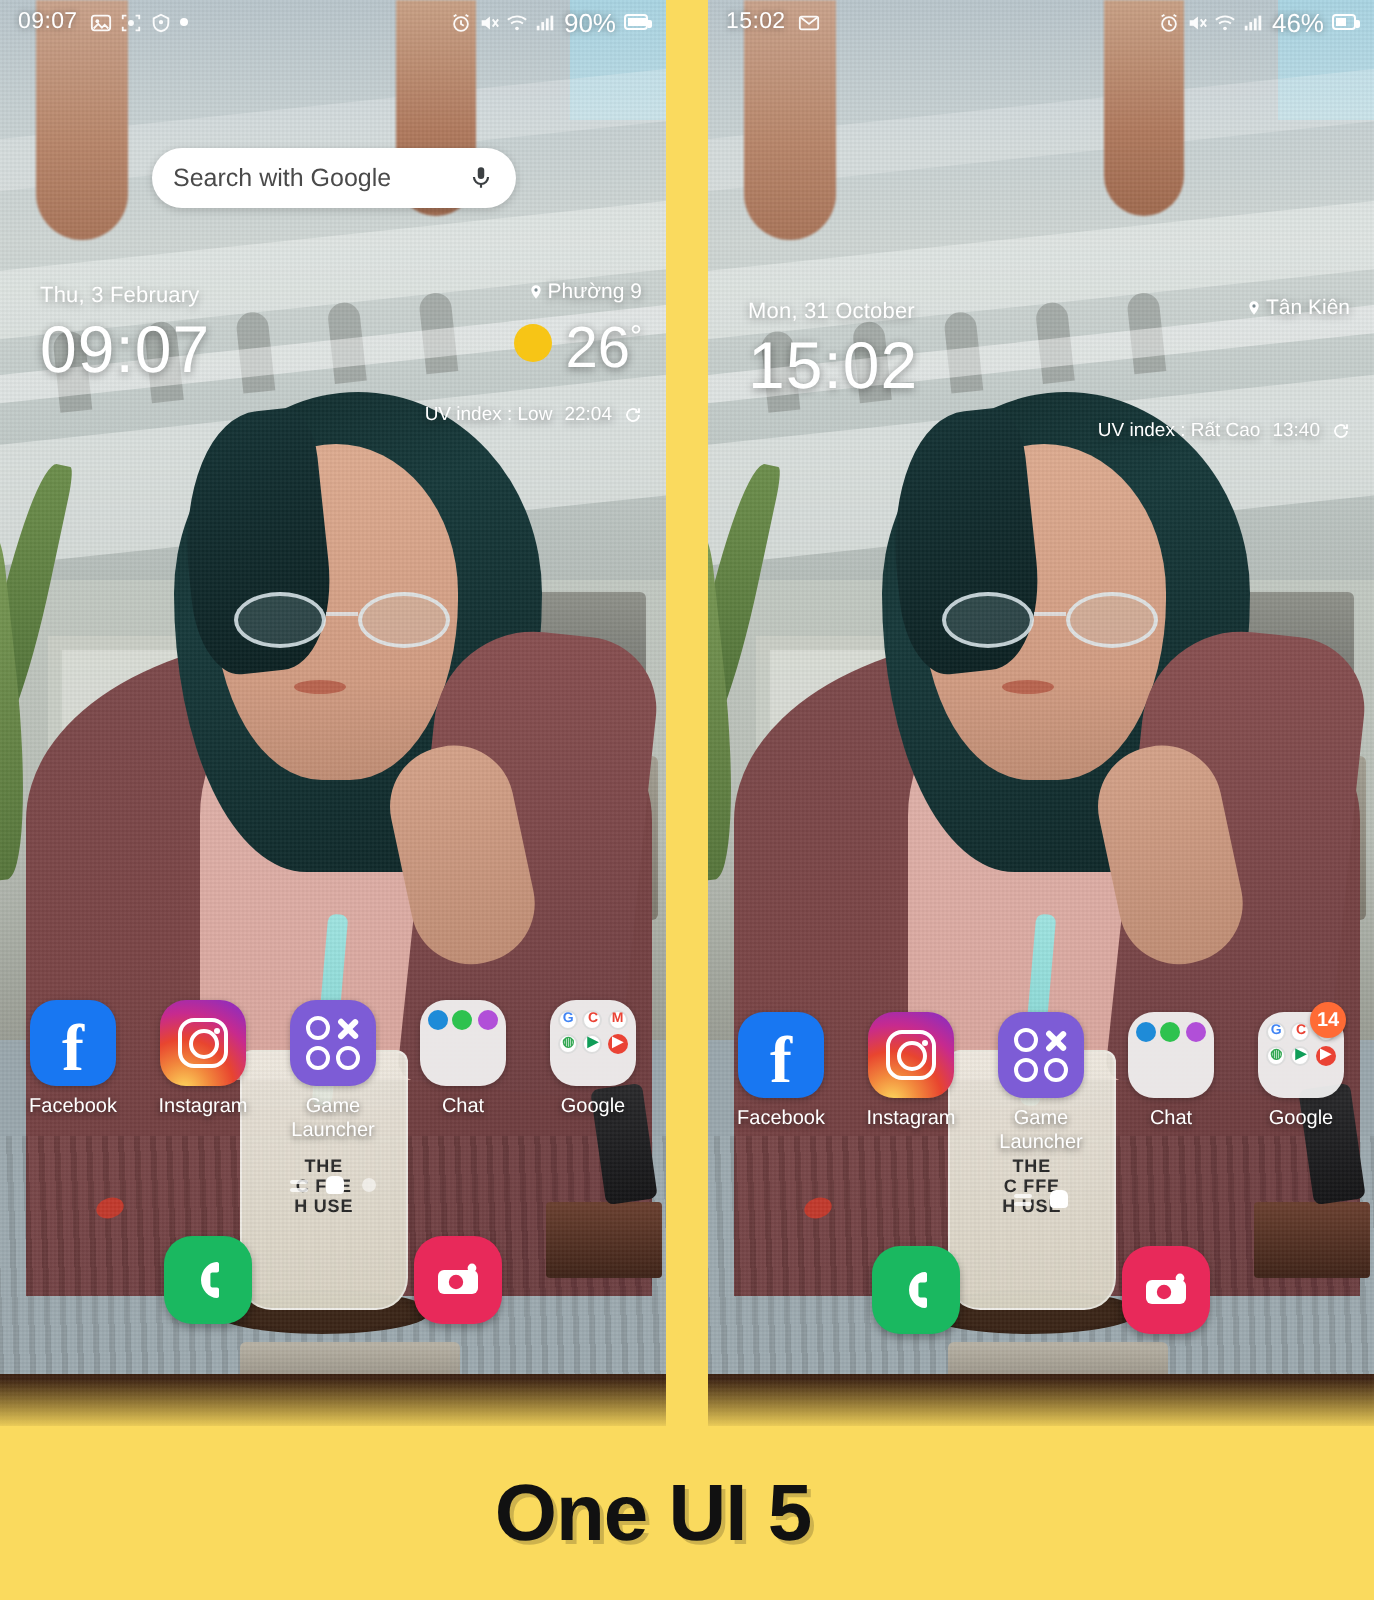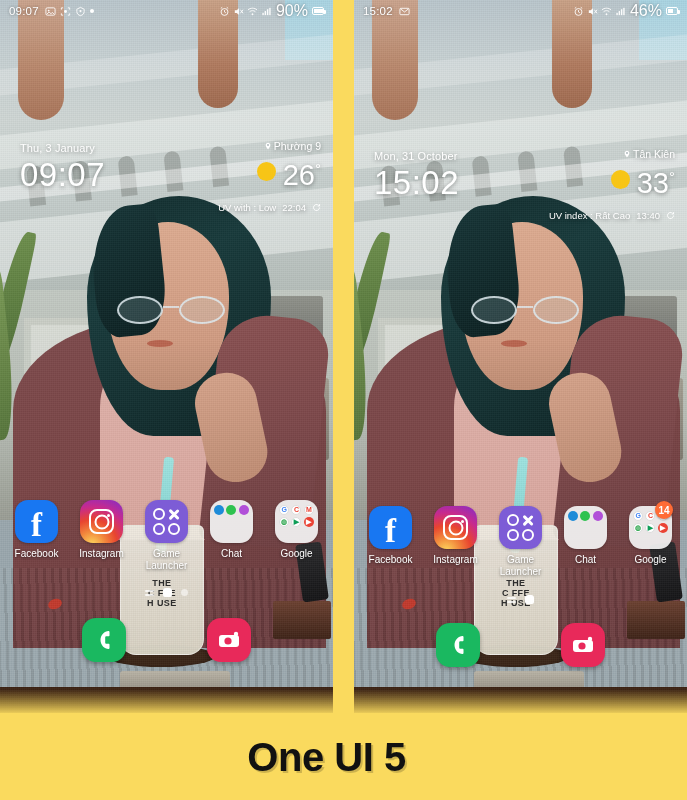--- a/index.html
+++ b/index.html
@@ -243,21 +243,21 @@
     font-size: 11px;
     text-shadow: 0 0 3px rgba(0,0,0,0.45);
     z-index: 10;
   }
   .sb-clock { font-size: 11.5px; letter-spacing: 0.2px; }
   .sb-left-icons { display: flex; align-items: center; gap: 4px; margin-left: 6px; }
   .sb-spacer { flex: 1; }
   .sb-right-icons { display: flex; align-items: center; gap: 3px; }
   .sb-ico { display: inline-block; width: 11px; height: 11px; opacity: 0.95; }
   .sb-ico svg { display: block; width: 11px; height: 11px; }
-  .sb-batt-text { font-size: 16px; margin-left: 1px; }
+  .sb-batt-text { font-size: 13px; margin-left: 1px; }
   .sb-batt {
     width: 12px; height: 8px; border: 1.2px solid #fff; border-radius: 2px;
     position: relative; margin-left: 1px;
   }
   .sb-batt::after {
     content: ''; position: absolute; right: -3px; top: 2px; width: 2px; height: 4px;
     background: #fff; border-radius: 0 1px 1px 0;
   }
   .sb-batt i { position: absolute; left: 1px; top: 1px; bottom: 1px; background: #fff; display: block; }
   .dot-indicator { width: 4px; height: 4px; border-radius: 50%; background: #fff; }
@@ -560,42 +560,52 @@
               <rect x="18" y="4" width="3" height="16" fill="#fff"></rect>
             </svg>
         </span>
         <span class="sb-batt-text">90%</span>
         <span class="sb-batt">
             <i style="width:9px"></i>
           </span>
       </span>
     </div>
 
+    <div class="searchbar">
+      <span class="search-text">Search with Google</span>
+      <span class="mic-icon">
+        <svg viewBox="0 0 24 24" width="13" height="16">
+            <rect x="9" y="2" width="6" height="11" rx="3" fill="#3c4043"></rect>
+            <path d="M5.5 11a6.5 6.5 0 0013 0" stroke="#3c4043" stroke-width="2" fill="none"></path>
+            <path d="M12 17.5V21" stroke="#3c4043" stroke-width="2"></path>
+          </svg>
+      </span>
+    </div>
 
     <div class="clockwidget">
-      <div class="cw-date">Thu, 3 January</div>
+      <div class="cw-date">Thu, 3 February</div>
       <div class="cw-time">09:07</div>
     </div>
 
     <div class="weather">
       <div class="w-loc">
         <span class="w-pin">
           <svg viewBox="0 0 24 24" width="8" height="10">
               <path d="M12 2C8.1 2 5 5.1 5 9c0 5.2 7 13 7 13s7-7.8 7-13c0-3.9-3.1-7-7-7z" fill="#fff"></path>
               <circle cx="12" cy="9" r="2.5" fill="#7a8a90"></circle>
             </svg>
         </span>
         <span>Phường 9</span>
       </div>
       <div class="w-main">
         <span class="w-sun"></span>
         <span class="w-temp"><span>26</span><sup>°</sup></span>
       </div>
       <div class="w-foot">
-        <span>UV with : Low</span>
+        <span>UV index : Low</span>
         <span>22:04</span>
         <span class="w-refresh">
           <svg viewBox="0 0 24 24" width="9" height="9">
               <path d="M20 12a8 8 0 11-2.6-5.9" stroke="#fff" stroke-width="2.4" fill="none"></path>
               <path d="M20 3v5h-5" stroke="#fff" stroke-width="2.4" fill="none"></path>
             </svg>
         </span>
       </div>
     </div>
 
@@ -794,24 +804,20 @@
     <div class="weather">
       <div class="w-loc">
         <span class="w-pin">
           <svg viewBox="0 0 24 24" width="8" height="10">
               <path d="M12 2C8.1 2 5 5.1 5 9c0 5.2 7 13 7 13s7-7.8 7-13c0-3.9-3.1-7-7-7z" fill="#fff"></path>
               <circle cx="12" cy="9" r="2.5" fill="#7a8a90"></circle>
             </svg>
         </span>
         <span>Tân Kiên</span>
       </div>
-      <div class="w-main">
-        <span class="w-sun"></span>
-        <span class="w-temp"><span>33</span><sup>°</sup></span>
-      </div>
       <div class="w-foot">
         <span>UV index : Rất Cao</span>
         <span>13:40</span>
         <span class="w-refresh">
           <svg viewBox="0 0 24 24" width="9" height="9">
               <path d="M20 12a8 8 0 11-2.6-5.9" stroke="#fff" stroke-width="2.4" fill="none"></path>
               <path d="M20 3v5h-5" stroke="#fff" stroke-width="2.4" fill="none"></path>
             </svg>
         </span>
       </div>

